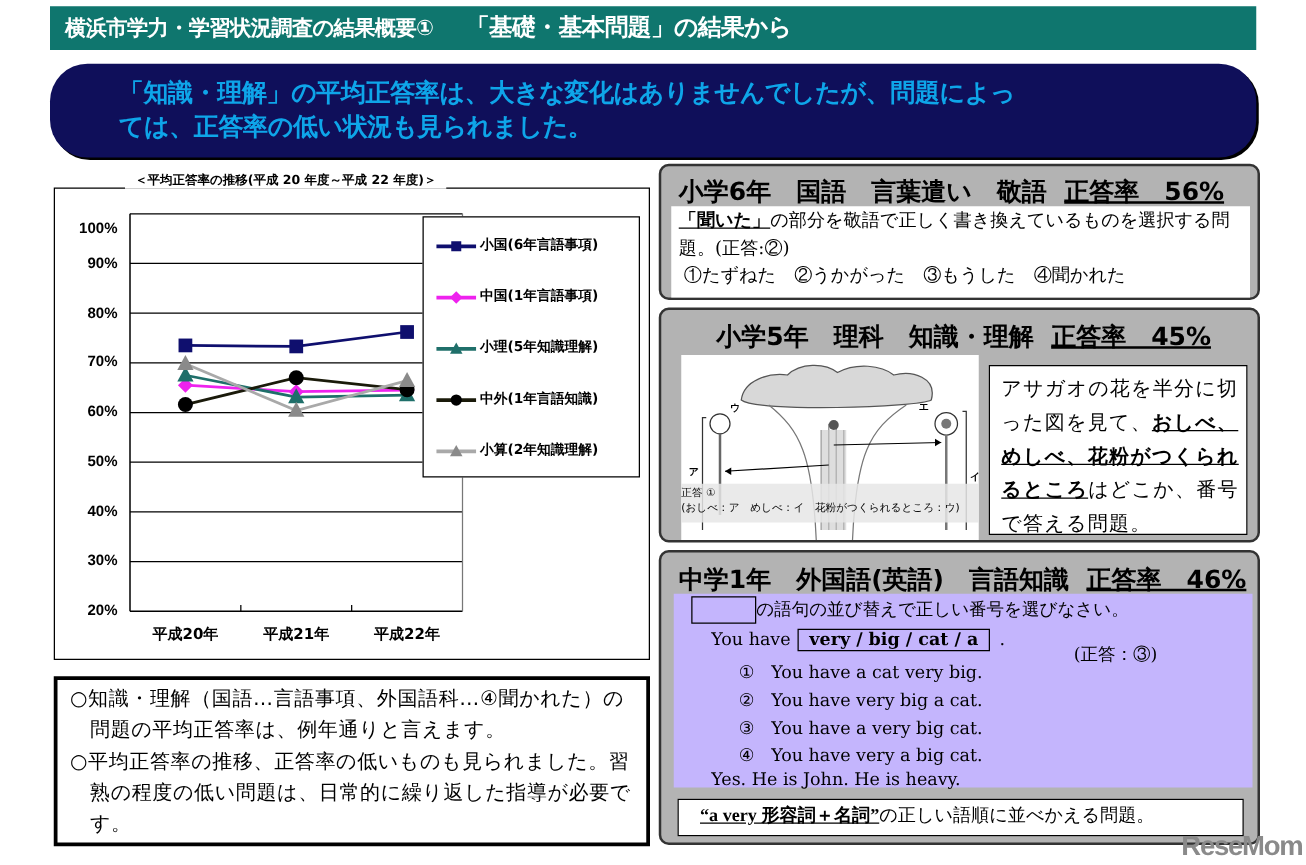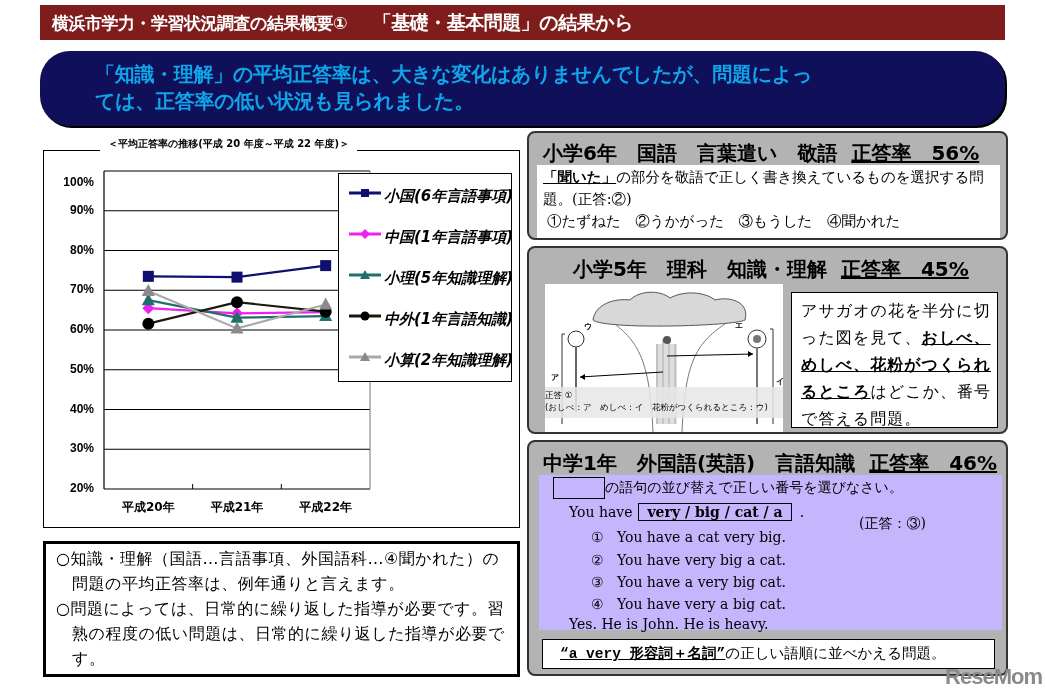--- a/index.html
+++ b/index.html
@@ -1,26 +1,26 @@
 <!DOCTYPE html>
 <html><head>
 <meta charset="utf-8">
 <style>
   * { box-sizing: border-box; margin: 0; padding: 0; }
   body { width: 1045px; height: 692px; background: #ffffff; position: relative; overflow: hidden; font-family: "DejaVu Sans", sans-serif; color: #000; }
-  .title-bar { position: absolute; left: 40px; top: 5px; width: 965px; height: 35px; background: #7f1d1d; color: #fff; font-weight: bold; font-size: 17px; line-height: 35px; padding-left: 12px; white-space: nowrap; letter-spacing: -0.5px; }
+  .title-bar { position: absolute; left: 40px; top: 5px; width: 965px; height: 35px; background: #0f766e; color: #fff; font-weight: bold; font-size: 17px; line-height: 35px; padding-left: 12px; white-space: nowrap; letter-spacing: -0.5px; }
   .title-bar .sub { margin-left: 26px; font-size: 19px; }
   .headline { position: absolute; left: 40px; top: 51px; width: 965px; height: 75px; background: #0f0f5a; border-radius: 30px; color: #0ea5e9; font-weight: bold; font-size: 20px; line-height: 27px; padding: 10px 20px 0 55px; box-shadow: 2px 2px 0 #000; letter-spacing: -0.3px; }
   .chart-frame { position: absolute; left: 43px; top: 150px; width: 477px; height: 378px; border: 1.5px solid #000; }
   .chart-title { position: absolute; left: 100px; top: 137px; background: #fff; padding: 0 8px; font-size: 10px; font-weight: bold; white-space: nowrap; }
   .chart-svg { position: absolute; left: 0; top: 0; }
   .ytick { position: absolute; font-size: 12px; font-weight: bold; text-align: right; width: 52px; font-family: "Liberation Sans", sans-serif; }
   .xtick { position: absolute; font-size: 12px; font-weight: bold; text-align: center; width: 80px; }
   .legend { position: absolute; left: 338px; top: 173px; width: 174px; height: 209px; background: #fff; border: 1px solid #000; }
-  .legend-item { position: absolute; left: 10px; height: 16px; font-size: 15px; font-weight: bold; white-space: nowrap; display: flex; align-items: flex-start; font-style: italic; }
+  .legend-item { position: absolute; left: 10px; height: 16px; font-size: 11px; font-weight: bold; white-space: nowrap; display: flex; align-items: flex-end; }
   .legend-item svg { margin-right: 3px; }
   .notes { position: absolute; left: 43px; top: 541px; width: 477px; height: 136px; border: 3px solid #000; font-size: 16px; line-height: 25px; padding: 2px 6px 0 10px; }
   .notes p { text-indent: -16px; padding-left: 16px; letter-spacing: 0.5px; }
   .panel { position: absolute; background: #b3b3b3; border: 2px solid #333; border-radius: 8px; }
   .panel-head { font-weight: bold; font-size: 20px; white-space: nowrap; }
   .panel-head .rate { text-decoration: underline; margin-left: 14px; }
   .p1 { left: 527px; top: 131px; width: 481px; height: 109px; }
   .p1 .panel-head { position: absolute; left: 14px; top: 7px; }
   .p1 .body { position: absolute; left: 8px; top: 32px; width: 463px; height: 73px; background: #fff; font-family: "DejaVu Serif", serif; font-size: 14.5px; line-height: 22px; padding: 1px 6px; }
   .p1 .body u { font-weight: bold; }
@@ -30,21 +30,21 @@
   .p2 .answer { position: absolute; left: 0; bottom: 14px; width: 238px; height: 31px; background: rgba(230,230,230,0.85); font-size: 8.5px; line-height: 12px; padding: 2px 0 0 0; white-space: nowrap; }
   .p2 .qbox { position: absolute; left: 262px; top: 44px; width: 207px; height: 136px; background: #fff; border: 1.5px solid #000; font-family: "DejaVu Serif", serif; font-size: 16px; line-height: 27px; padding: 4px 5px 0 9px; letter-spacing: 1px; }
   .p2 .qbox u { font-weight: bold; font-family: "DejaVu Sans", sans-serif; }
   .p3 { left: 527px; top: 440px; width: 481px; height: 236px; }
   .p3 .panel-head { position: absolute; left: 14px; top: 8px; }
   .p3 .body { position: absolute; left: 10px; top: 33px; width: 463px; height: 155px; background: #c4b5fd; font-family: "DejaVu Serif", serif; font-size: 14px; }
   .p3 .line { position: absolute; white-space: nowrap; }
   .p3 .blank { display: inline-block; width: 52px; height: 22px; border: 1px solid #000; vertical-align: middle; }
   .p3 .words { display: inline-block; border: 1.5px solid #000; padding: 0 8px; font-weight: bold; margin-left: 6px; }
   .p3 .footer { position: absolute; left: 13px; top: 197px; width: 453px; height: 30px; background: #fff; border: 1.5px solid #000; font-family: "DejaVu Serif", serif; font-size: 14.5px; line-height: 27px; padding-left: 17px; white-space: nowrap; }
-  .p3 .footer u { font-weight: bold; font-family: Liberation Mono, monospace; }
+  .p3 .footer u { font-weight: bold; font-family: Liberation Serif, serif; }
   .watermark { position: absolute; right: 3px; bottom: 2px; font-family: "Liberation Sans", sans-serif; font-weight: bold; font-size: 22px; color: #8a8a8a; letter-spacing: -1px; }
 </style>
 </head>
 <body>
 
 <div class="title-bar">
   <span>横浜市学力・学習状況調査の結果概要①</span><span class="sub">「基礎・基本問題」の結果から</span>
 </div>
 
 <div class="headline">
@@ -140,21 +140,21 @@
     <svg width="32" height="12">
         <line x1="0" y1="6" x2="32" y2="6" stroke="#a9a9a9" stroke-width="3"></line>
         <polygon points="16,1 21,10 11,10" fill="#8a8a8a"></polygon>
       </svg>
     <span>小算(2年知識理解)</span>
   </div>
 </div>
 
 <div class="notes">
   <p>○知識・理解（国語…言語事項、外国語科…④聞かれた）の問題の平均正答率は、例年通りと言えます。</p>
-  <p>○問題によっては、日常的に繰り返した指導が必要です。習熟の程度の低い問題は、日常的に繰り返した指導が必要です。</p>
+  <p>○平均正答率の推移、正答率の低いものも見られました。習熟の程度の低い問題は、日常的に繰り返した指導が必要です。</p>
 </div>
 
 <div class="panel p1">
   <div class="panel-head">
     <span>小学6年　国語　言葉遣い　敬語</span><span class="rate">正答率　56%</span>
   </div>
   <div class="body">
     <div><u>「聞いた」</u><span>の部分を敬語で正しく書き換えているものを選択する問題。(正答:②)</span></div>
     <div style="padding-left:4px">①たずねた　②うかがった　③もうした　④聞かれた</div>
   </div>

